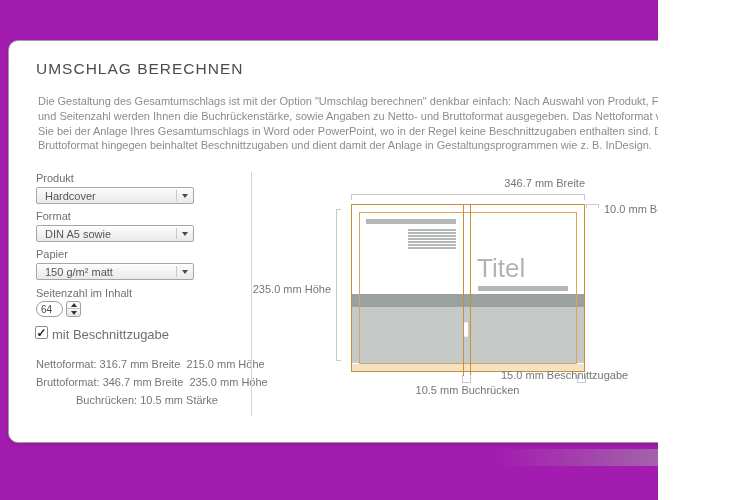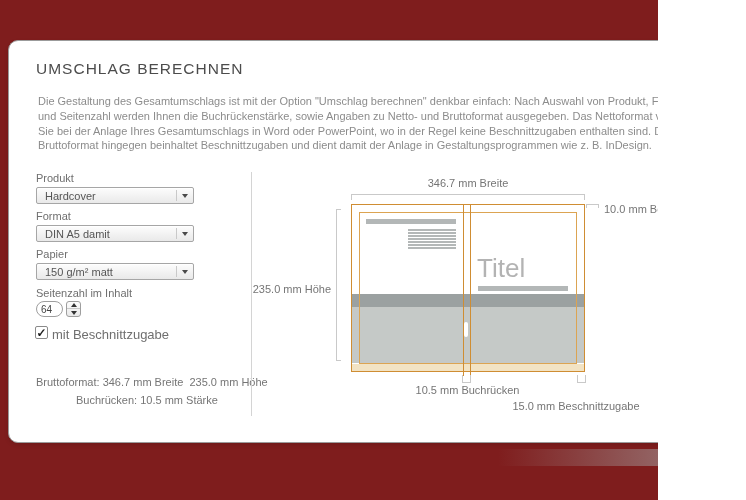--- a/index.html
+++ b/index.html
@@ -1,19 +1,19 @@
 <!DOCTYPE html>
 <html><head>
 <meta charset="utf-8">
 <style>
   * { margin:0; padding:0; box-sizing:border-box; }
   html,body { background:#ffffff; }
   .stage {
     position:relative; width:658px; height:500px; overflow:hidden;
-    font-family:"Liberation Sans", sans-serif; background:#7f1d1d;
+    font-family:"Liberation Sans", sans-serif; background:#a21caf;
   }
   .panel {
     position:absolute; left:8px; top:40px; width:730px; height:403px;
     background:#ffffff; border:1px solid #9b9b9b; border-radius:10px;
     box-shadow:0 2px 4px rgba(0,0,0,0.12);
   }
   .panel * { position:absolute; }
   .title { left:27px; top:19px; font-size:15.5px; letter-spacing:1px; color:#4c4c4c; }
   .round-btn {
     width:17px; height:17px; border-radius:50%;
@@ -78,25 +78,25 @@
   .spine-line { top:163px; width:1px; height:172px; background:#cf8d33; }
   .back-bar { left:357px; top:178px; width:90px; height:5px; background:#b3b7b7; }
   .back-lines {
     left:399px; top:188px; width:48px; height:20px;
     background:repeating-linear-gradient(to bottom,#b3b7b7 0 2px, transparent 2px 3px);
   }
   .cover-title { left:468px; top:212px; font-size:26px; color:#b3b3b3; }
   .title-bar { left:469px; top:245px; width:90px; height:5px; background:#b3b7b7; }
   .spine-mark { left:455px; top:281px; width:4px; height:15px; background:#fff; border-radius:2px; }
 
-  .lbl-breite { left:342px; top:136px; width:234px; text-align:center; }
+  .lbl-breite { left:342px; top:136px; width:234px; text-align:right; }
   .lbl-hoehe { left:222px; top:242px; width:100px; text-align:right; }
   .lbl-bleed-r { left:595px; top:162px; }
   .lbl-spine { left:382px; top:343px; width:153px; text-align:center; }
-  .lbl-bleed-b { left:492px; top:359px; width:150px; text-align:center; }
+  .lbl-bleed-b { left:492px; top:328px; width:150px; }
 
   .footer-fade {
     position:absolute; left:498px; top:449px; width:248px; height:17px;
     background:linear-gradient(to right, rgba(200,200,200,0), rgba(165,165,165,0.8));
   }
 </style>
 </head>
 <body>
 
 <div class="stage">
@@ -115,21 +115,21 @@
 
     <div class="fld-label" style="left:27px; top:131px;">Produkt</div>
     <div class="dd" style="left:27px; top:146px;">
       <span class="dd-val">Hardcover</span>
       <span class="dd-sep"></span>
       <span class="dd-arrow"></span>
     </div>
 
     <div class="fld-label" style="left:27px; top:169px;">Format</div>
     <div class="dd" style="left:27px; top:184px;">
-      <span class="dd-val">DIN A5 damit</span>
+      <span class="dd-val">DIN A5 sowie</span>
       <span class="dd-sep"></span>
       <span class="dd-arrow"></span>
     </div>
 
     <div class="fld-label" style="left:27px; top:207px;">Papier</div>
     <div class="dd" style="left:27px; top:222px;text-align:right;">
       <span class="dd-val">150 g/m² matt</span>
       <span class="dd-sep"></span>
       <span class="dd-arrow"></span>
     </div>
@@ -143,20 +143,21 @@
       <div class="spin-half spin-down">
           <span class="tri-down"></span>
         </div>
     </div>
 
     <div class="checkbox">
       <span>✓</span>
     </div>
     <div class="cb-label">mit Beschnittzugabe</div>
 
+    <div class="result" style="top:317px;">Nettoformat: 316.7 mm Breite  215.0 mm Höhe</div>
     <div class="result" style="top:335px;">Bruttoformat: 346.7 mm Breite  235.0 mm Höhe</div>
     <div class="result" style="top:353px;margin-left:40px;">Buchrücken: 10.5 mm Stärke</div>
 
     <div class="divider"></div>
 
     <div>
       <div class="dim-label lbl-breite">346.7 mm Breite</div>
       <div class="brk-top"></div>
       <div class="brk-left"></div>
       <div class="dim-label lbl-hoehe">235.0 mm Höhe</div>

